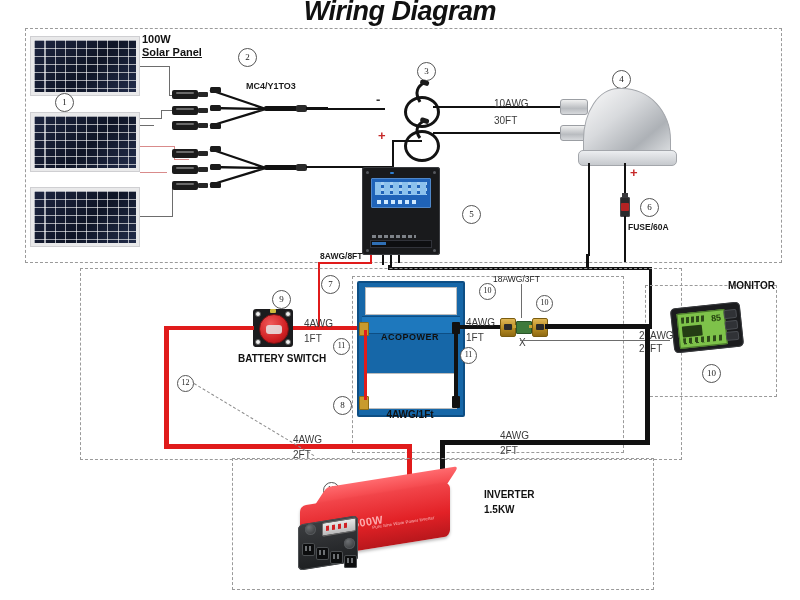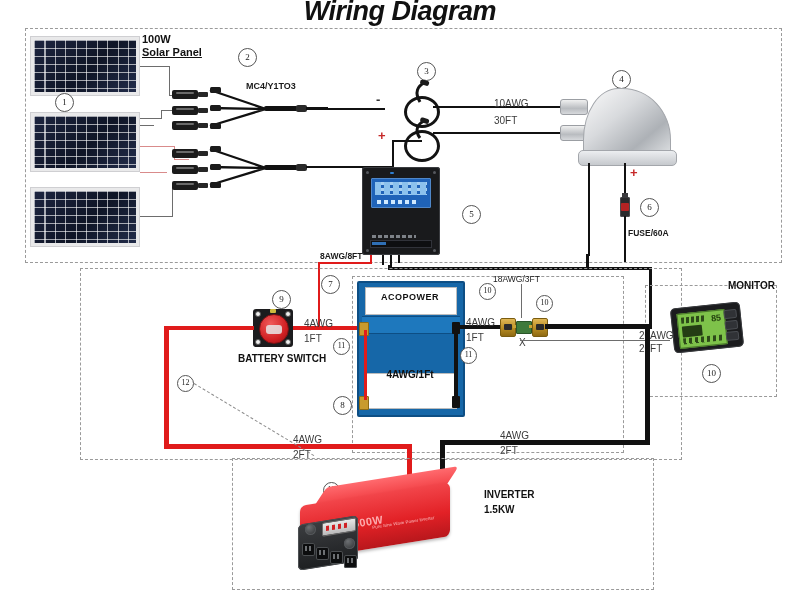--- a/index.html
+++ b/index.html
@@ -15,21 +15,21 @@
   }
   .kit{
     position:absolute;left:608px;top:3px;width:190px;
     font-family:"Liberation Serif",serif;font-weight:bold;font-size:16px;
     color:#d31b1b;letter-spacing:.5px;white-space:nowrap;
   }
   .lbl{position:absolute;font-size:10px;color:#1a1a1a;white-space:nowrap;line-height:1.25;}
   .lbl.b{font-weight:bold;}
   .lbl.g{color:#3b3b3b;}
   .big{font-size:10px;font-weight:bold;color:#111;}
-  .bigger{font-size:11px;font-weight:bold;color:#111;}
+  .bigger{font-size:11px;font-weight:bold;color:#111;margin-top:40px;}
   .panelname{position:absolute;font-size:11px;font-weight:bold;color:#111;line-height:1.15;white-space:nowrap;}
 
   
   .cal{
     position:absolute;width:17px;height:17px;border:1px solid #555;border-radius:50%;
     background:#fff;color:#222;font-size:9px;line-height:16px;text-align:center;
     font-family:"Liberation Serif",serif;
   }
   .cal.sm{width:15px;height:15px;line-height:14px;font-size:8px;}
 
@@ -290,21 +290,21 @@
   <div class="roofbody" style="left:583px;top:88px;width:86px;height:72px;"></div>
   <div class="roofbase" style="left:578px;top:150px;width:97px;height:14px;"></div>
 
   <div class="w" style="left:588px;top:163px;width:2px;height:93px;"></div>
   <div class="w" style="left:624px;top:163px;width:2px;height:30px;"></div>
   <div class="plus" style="left:630px;top:168px;">+</div>
 
   <div class="fuse" style="left:620px;top:197px;"></div>
   <div class="w" style="left:624px;top:216px;width:2px;height:46px;"></div>
   <div class="cal" style="left:640px;top:198px;">6</div>
-  <div class="lbl b" style="left:628px;top:228px;font-size:8.5px;">FUSE/60A</div>
+  <div class="lbl b" style="left:628px;top:222px;font-size:8.5px;">FUSE/60A</div>
 
   <div class="cc" style="left:362px;top:167px;width:78px;height:88px;">
     <div class="led"></div>
     <div class="scr"></div>
     <div class="brand"></div>
     <div class="strip"></div>
     <div class="scrw" style="left:4px;top:4px;"></div>
     <div class="scrw" style="right:4px;top:4px;"></div>
     <div class="scrw" style="left:4px;bottom:3px;"></div>
     <div class="scrw" style="right:4px;bottom:3px;"></div>

